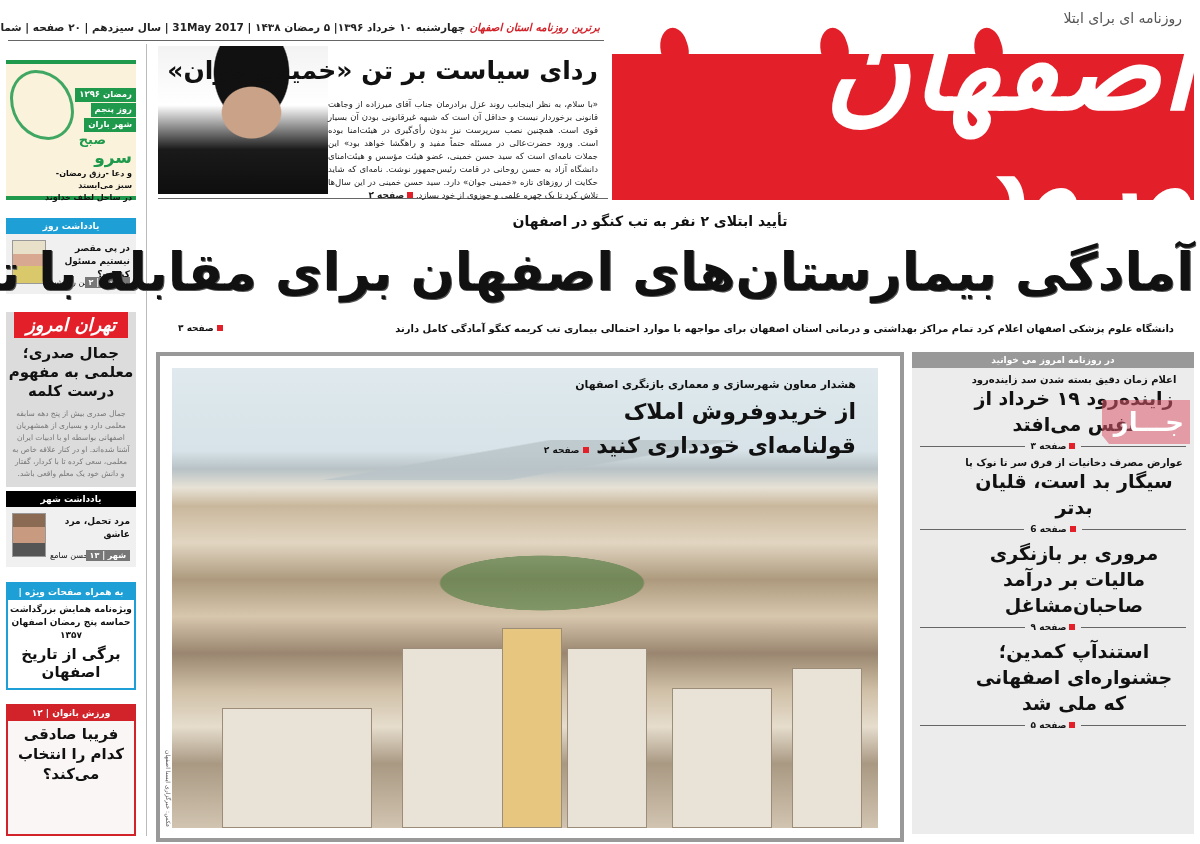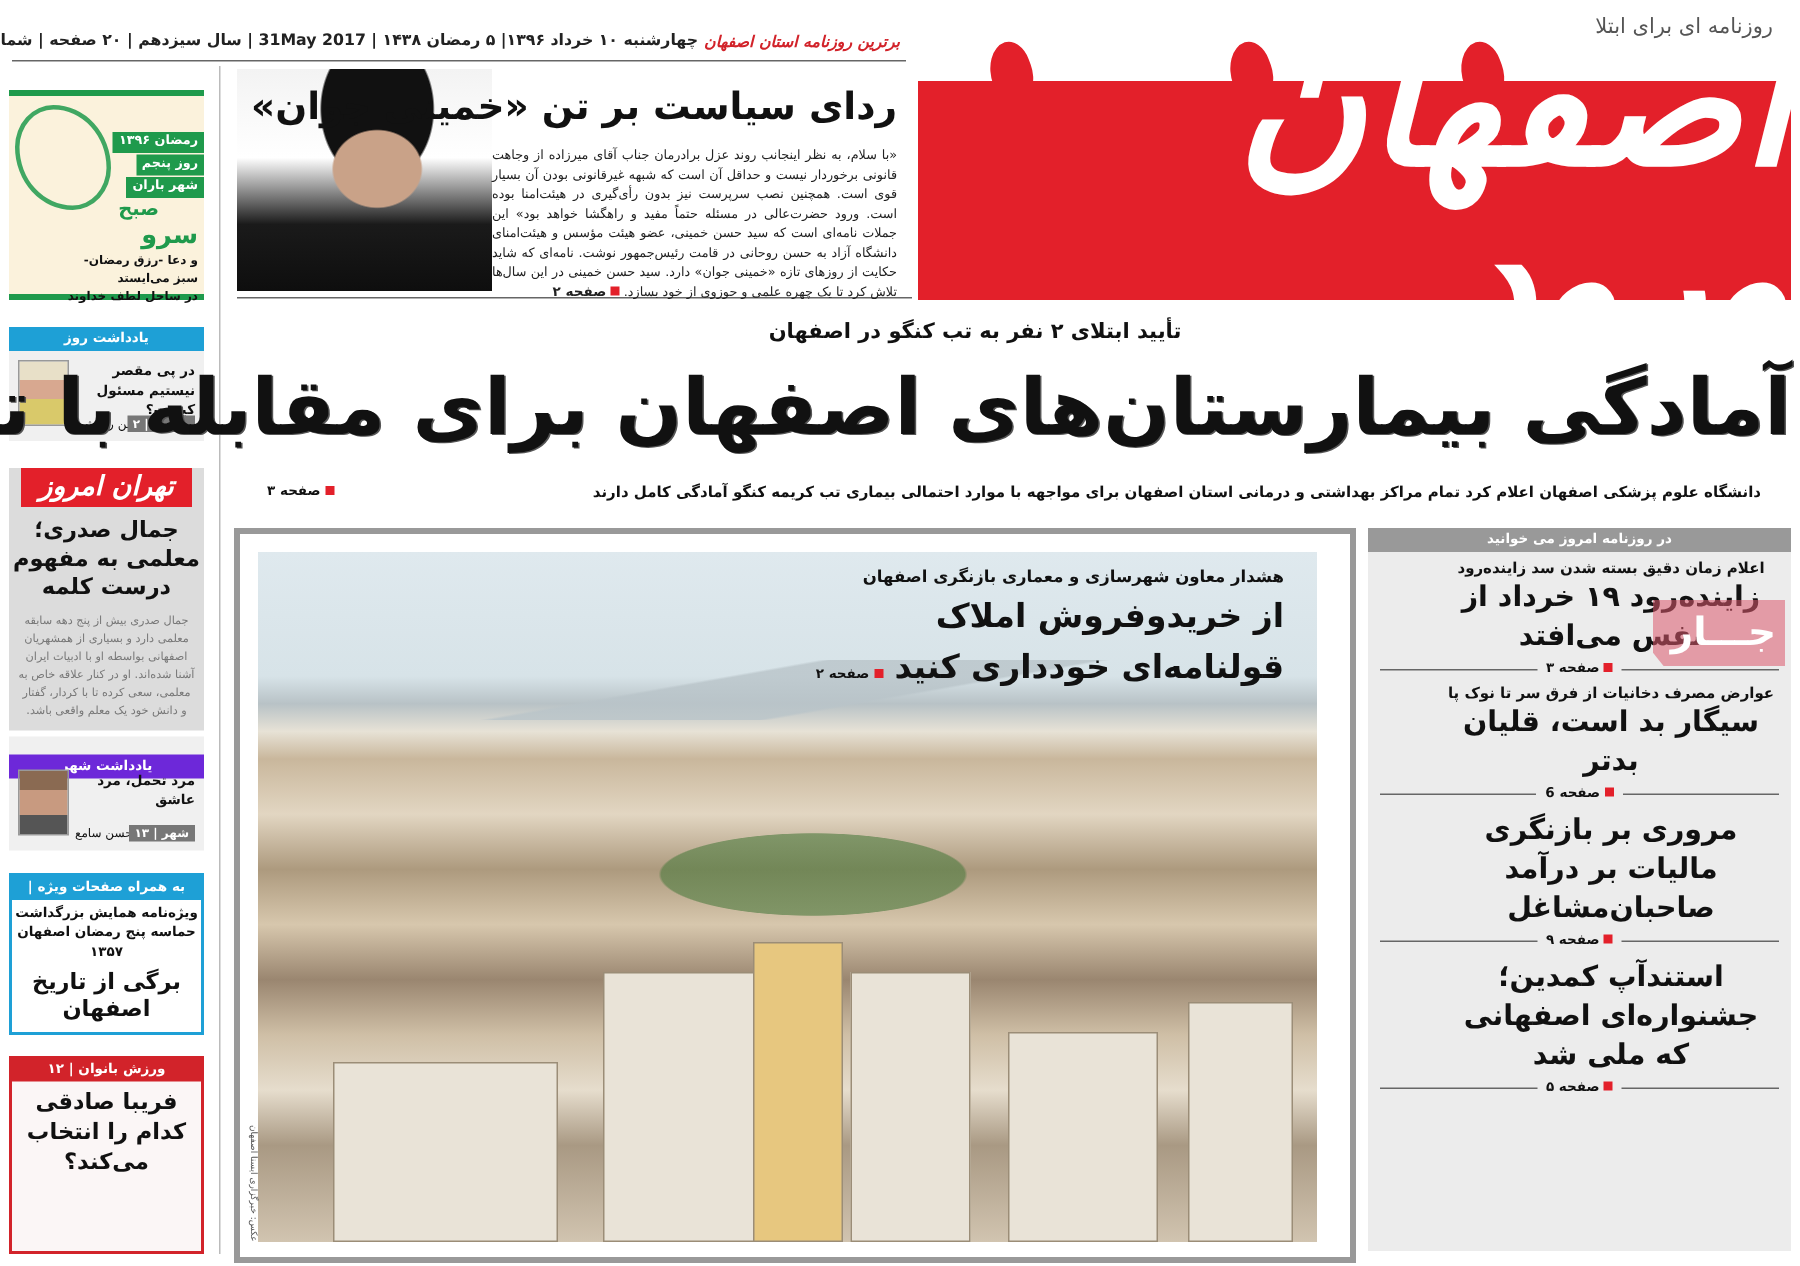--- a/index.html
+++ b/index.html
@@ -142,21 +142,21 @@
   <div class="ref" style="top:59px;">رویداد | ۲</div>
 </div>
 
 <div class="abs tehran">
   <div class="logo">تهران امروز</div>
   <h3>جمال صدری؛ معلمی به مفهوم درست کلمه</h3>
   <p>جمال صدری بیش از پنج دهه سابقه معلمی دارد و بسیاری از همشهریان اصفهانی بواسطه او با ادبیات ایران آشنا شده‌اند. او در کنار علاقه خاص به معلمی، سعی کرده تا با کردار، گفتار و دانش خود یک معلم واقعی باشد.</p>
 </div>
 
 <div class="abs notebox" style="top:491px;height:76px;">
-  <div class="hdr" style="background:#6d28d9;margin-top:12px;">یادداشت شهر</div>
+  <div class="hdr" style="background:#000000;">یادداشت شهر</div>
   <div class="face" style="top:22px;background:linear-gradient(180deg,#8a6a52 0 30%,#c89a80 30% 70%,#555 70%);"></div>
   <div class="ttl" style="top:24px;">مرد تحمل، مرد عاشق</div>
   <div class="author" style="top:60px;left:44px;">محسن سامع</div>
   <div class="ref" style="top:59px;">شهر | ۱۳</div>
 </div>
 
 <div class="abs special">
   <div class="hdr">به همراه صفحات ویژه | ۲۰-۱۷</div>
   <div class="sub">ویژه‌نامه همایش بزرگداشت حماسه پنج رمضان اصفهان ۱۳۵۷</div>
   <div class="big">برگی از تاریخ اصفهان</div>

